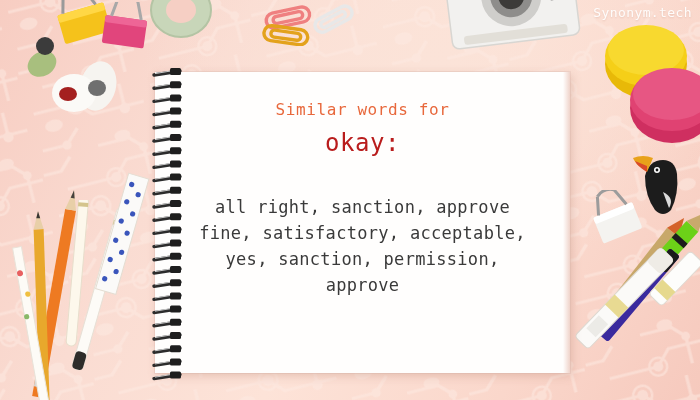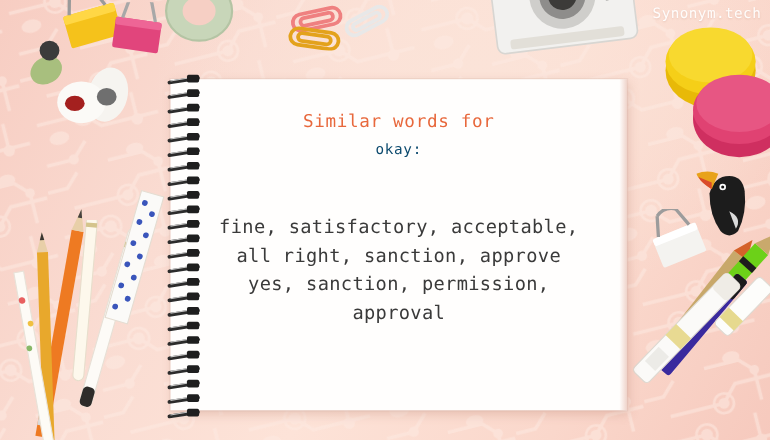--- a/index.html
+++ b/index.html
@@ -57,23 +57,23 @@
     text-align: center;
   }
   #title-line1 {
     top: 28px;
     font-size: 16px;
     letter-spacing: .6px;
     color: #e8683c;
   }
   #title-line2 {
     top: 57px;
-    font-size: 13px;
+    font-size: 24px;
     letter-spacing: .6px;
-    color: #0c4a6e;
+    color: #b91c1c;
     text-align: center;
   }
   #synonyms {
     top: 122px;
     font-size: 17px;
     line-height: 26px;
     letter-spacing: .3px;
     color: #3a3a3a;
   }
   #synonyms div { white-space: pre; }
@@ -314,24 +314,24 @@
       <rect x="58" y="-14" width="18" height="60" rx="4" fill="#fdfdfb" stroke="#dedad2" stroke-width="1"></rect>
       <rect x="58" y="26" width="18" height="12" fill="#e6d98e"></rect>
     </g>
   </svg>
 
   <div id="notepad">
     <div class="paper-text" id="title-line1">Similar words for</div>
     <div class="paper-text" id="title-line2">okay:</div>
 
     <div class="paper-text" id="synonyms">
+      <div>all right, sanction, approve</div>
       <div>fine, satisfactory, acceptable,</div>
-      <div>all right, sanction, approve</div>
       <div>yes, sanction, permission,</div>
-      <div>approval</div>
+      <div>approve</div>
     </div>
   </div>
 
   <svg id="spiral" width="40" height="320" viewBox="0 0 40 320">
       <g>
         <path d="M4 9 L30 5" stroke="#2c2c2c" stroke-width="3.4" fill="none" stroke-linecap="round"></path>
         <path d="M5 7.6 L28 3.8" stroke="#c9c9c9" stroke-width="1" fill="none"></path>
         <rect x="20" y="2" width="11" height="7" rx="1.5" fill="#1e1e1e"></rect>
       </g>
       <g>

